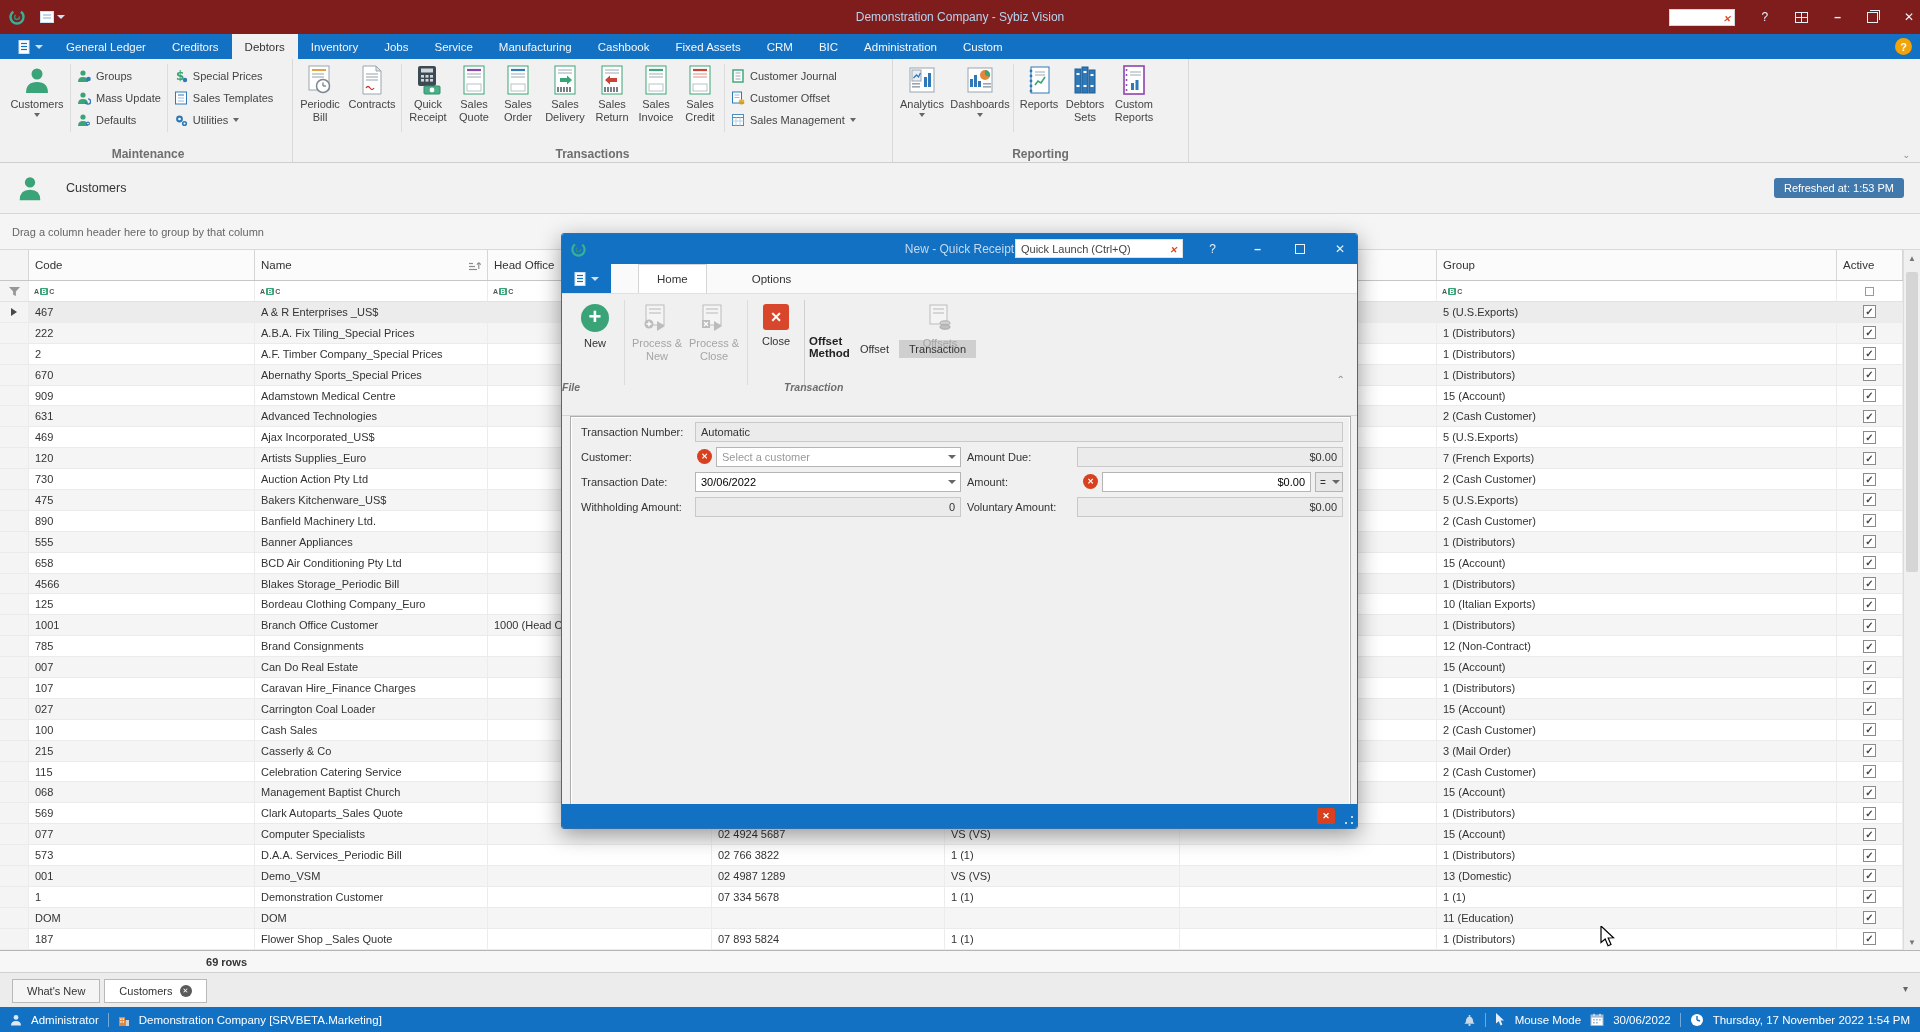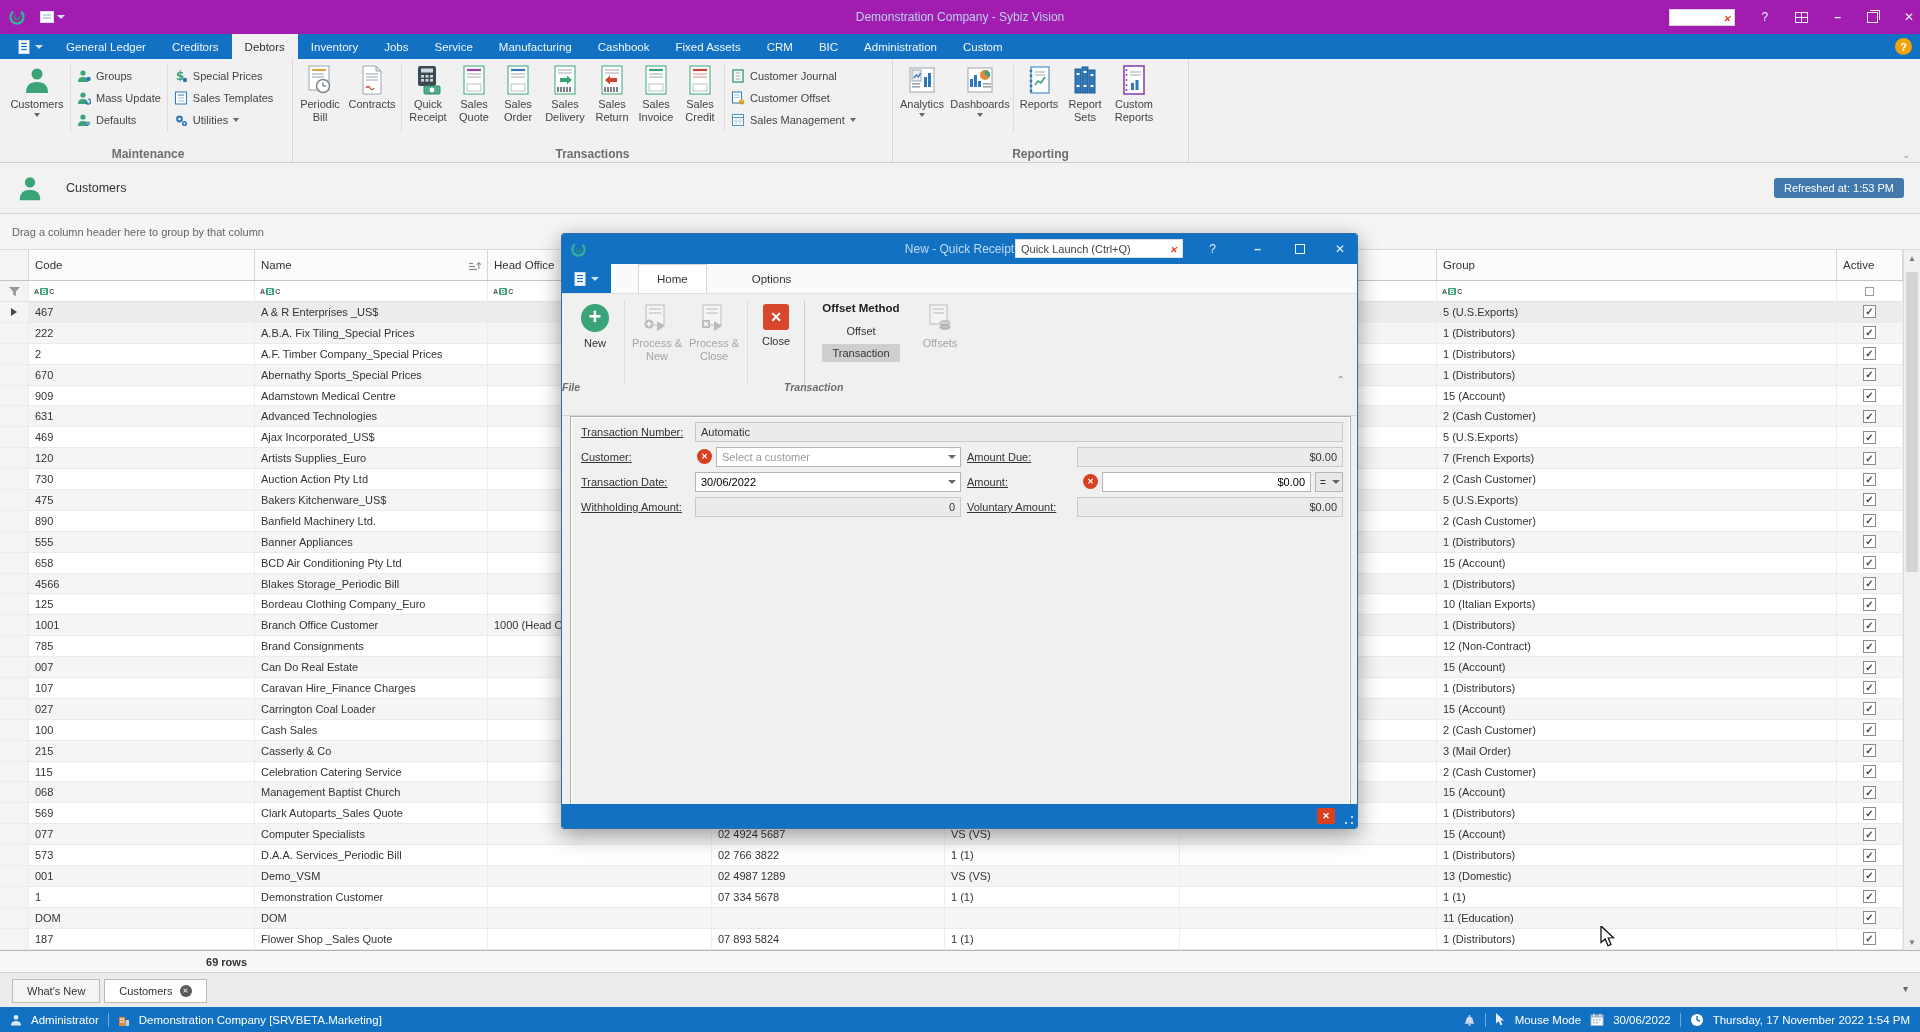--- a/index.html
+++ b/index.html
@@ -1,20 +1,20 @@
 <!DOCTYPE html>
 <html><head>
 <meta charset="utf-8">
 <style>
   html,body{margin:0;padding:0;width:1920px;height:1032px;overflow:hidden;
     font-family:"Liberation Sans",sans-serif;background:#fff;-webkit-font-smoothing:antialiased;}
   *{box-sizing:border-box;}
 
   
-  .titlebar{position:absolute;left:0;top:0;width:1920px;height:34px;background:#a21caf;
+  .titlebar{position:absolute;left:0;top:0;width:1920px;height:34px;background:#7f1d1d;
     display:flex;align-items:center;padding:0 8px;color:#fff;}
   .wtitle{position:absolute;left:0;right:0;top:0;height:34px;display:flex;align-items:center;
     justify-content:center;color:#b6d4ef;font-size:12px;pointer-events:none;}
   .qa-ico{margin-left:14px;display:flex;align-items:center;gap:3px;}
   .caret-w{width:0;height:0;border-left:4px solid transparent;border-right:4px solid transparent;border-top:4px solid #cfe2f4;}
   .wctrl{position:absolute;right:6px;top:0;height:34px;display:flex;align-items:center;gap:26px;}
   .searchbox{width:66px;height:17px;background:#fff;border:1px solid #d6d6d6;display:flex;align-items:center;
     justify-content:flex-end;padding-right:3px;}
   .sx::before{content:"\2715";color:#e2401c;font-size:9px;font-weight:bold;}
   .wbtn{color:#e8f1fa;font-size:12px;line-height:1;cursor:default;}
@@ -128,30 +128,30 @@
   .drbtn{display:flex;flex-direction:column;align-items:center;width:52px;padding-top:6px;}
   .drbtn .lbl{font-size:11px;color:#333;text-align:center;line-height:1.2;margin-top:5px;}
   .drbtn.dis .lbl{color:#a5a5a5;}
   .newcirc{width:28px;height:28px;border-radius:50%;background:#3aa377;color:#fff;font-size:22px;font-weight:bold;
     display:flex;align-items:center;justify-content:center;line-height:1;}
   .newcirc::before{content:"+";margin-top:-2px;}
   .closesq{width:26px;height:26px;border-radius:3px;background:#d8472b;color:#fff;font-size:14px;font-weight:bold;
     display:flex;align-items:center;justify-content:center;}
   .closesq::before{content:"\2715";}
   .dvdiv{width:1px;background:#dcdcdc;margin:2px 4px 14px 4px;}
-  .offcol{display:flex;flex-direction:column;align-items:center;width:104px;padding-top:4px;}
+  .offcol{display:flex;flex-direction:row;align-items:center;width:104px;padding-top:4px;}
   .offhdr{font-size:11.5px;font-weight:bold;color:#222;margin-bottom:8px;}
   .offitem{font-size:11px;color:#333;padding:3px 10px;margin-bottom:4px;}
   .offitem.selopt{background:#cfcfcf;}
   .dchev{position:absolute;right:12px;top:140px;color:#888;font-size:10px;}
   .dchev::before{content:"\2303";}
   .dpanel{position:absolute;left:8px;top:182px;width:781px;height:390px;background:#f0f0f0;
     border:1px solid #aeaeae;box-shadow:inset 0 0 0 1px #fff;}
   .frow{position:absolute;height:20px;display:flex;align-items:center;}
-  .flabel{font-size:11px;color:#333;text-decoration:underline;}
+  .flabel{font-size:11px;color:#333;}
   .ffield{border:1px solid #c9c9c9;background:#ebebeb;font-size:11px;color:#333;display:flex;align-items:center;
     padding:0 5px;height:20px;}
   .ffield.right{justify-content:flex-end;}
   .fcombo{border:1px solid #b5b5b5;background:#fff;font-size:11px;display:flex;align-items:center;height:20px;
     padding:0 5px;position:relative;}
   .fcombo .ph{color:#999;}
   .fcombo .caret{position:absolute;right:4px;width:0;height:0;border-left:4px solid transparent;border-right:4px solid transparent;border-top:4px solid #666;}
   .errico{width:15px;height:15px;border-radius:50%;background:#d8401f;color:#fff;font-size:8px;font-weight:bold;
     display:flex;align-items:center;justify-content:center;flex:0 0 auto;}
   .errico::before{content:"\2715";}
@@ -561,21 +561,21 @@
             <g fill="#fff">
               <rect x="5.5" y="8" width="3" height="2"></rect>
               <rect x="12.5" y="6" width="3" height="2"></rect>
               <rect x="19.5" y="9" width="3" height="2"></rect>
               <rect x="5.5" y="20" width="3" height="2"></rect>
               <rect x="12.5" y="20" width="3" height="2"></rect>
               <rect x="19.5" y="20" width="3" height="2"></rect>
             </g>
           </svg>
       </span>
-      <span class="lbl">Report Sets</span>
+      <span class="lbl">Debtors Sets</span>
     </div>
     <div class="rbtn" style="width:52px">
       <span class="icw">
         <svg width="26" height="30" viewBox="0 0 26 30">
             <rect x="3" y="1" width="20" height="28" fill="#fff" stroke="#8e44ad" stroke-width="1.6"></rect>
             <g fill="#8e44ad">
               <circle cx="5.5" cy="5" r="1"></circle>
               <circle cx="5.5" cy="10" r="1"></circle>
               <circle cx="5.5" cy="15" r="1"></circle>
               <circle cx="5.5" cy="20" r="1"></circle>

